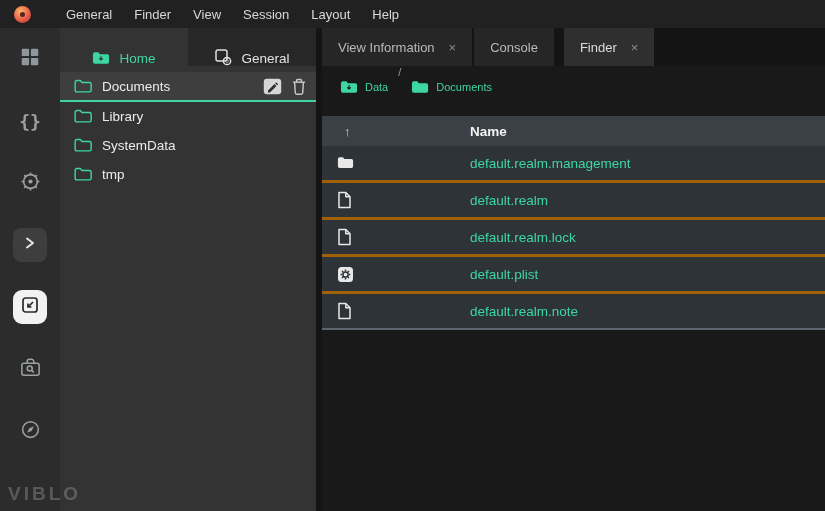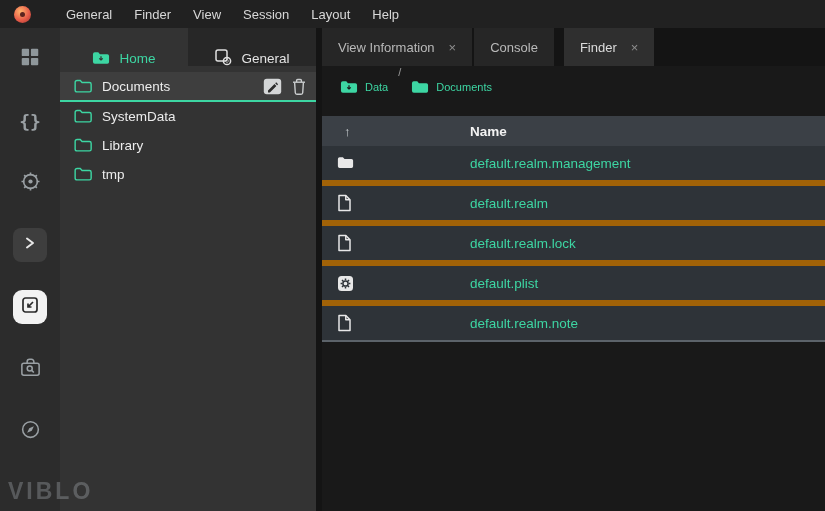--- a/index.html
+++ b/index.html
@@ -43,27 +43,27 @@
   .tab-close{color:#8e8e8e;font-size:13px;cursor:pointer;}
 
   .breadcrumb{height:42px;display:flex;gap:10px;padding-left:18px;color:var(--accent);font-size:11px;}
   .crumb{display:flex;align-items:center;gap:7px;cursor:pointer;}
   .crumb-sep{color:#9a9a9a;}
 
   .table{margin-top:8px;}
   .thead{display:flex;align-items:center;height:30px;background:#3b4046;}
   .sort-cell{width:148px;padding-left:22px;box-sizing:border-box;color:#ccd1d4;font-size:13px;cursor:pointer;}
   .name-col{font-weight:bold;font-size:13.5px;color:#f2f2f2;cursor:pointer;}
-  .trow{display:flex;align-items:center;height:34px;background:#2e3338;border-bottom:6px solid #a16207;cursor:pointer;}
+  .trow{display:flex;align-items:center;height:34px;background:#2e3338;border-bottom:3px solid #a16207;cursor:pointer;}
   .trow:last-child{border-bottom:2px solid #5c636a;}
   .icon-cell{width:148px;padding-left:15px;box-sizing:border-box;display:flex;align-items:center;}
   .icon-cell span{display:flex;}
   .fname{font-size:13.5px;color:var(--accent);}
 
-  .watermark{position:absolute;left:8px;bottom:6px;font-size:23px;letter-spacing:3px;font-weight:bold;color:rgba(200,210,215,.28);}
+  .watermark{position:absolute;left:8px;bottom:6px;font-size:19px;letter-spacing:3px;font-weight:bold;color:rgba(200,210,215,.28);}
 </style>
 </head>
 <body>
 
 <div class="app">
 
   <div class="menubar">
     <div class="logo"></div>
     <nav class="menus">
         <div class="menu-item">General</div>
@@ -180,29 +180,29 @@
                 </svg>
               </span>
             </span>
           </div>
           <div class="tree-item">
             <span class="ticon">
               <svg width="18" height="15" viewBox="0 0 19 15">
                 <path d="M1.2 3.2 a2 2 0 0 1 2-2 h3.4 l1.9 2 h7.8 a1.8 1.8 0 0 1 1.8 1.8 v6.4 a1.8 1.8 0 0 1 -1.8 1.8 H3.2 a2 2 0 0 1 -2-2 z" fill="none" stroke="#3dd6a3" stroke-width="1.5"></path>
               </svg>
             </span>
-            <span class="tlabel">SystemData</span>
+            <span class="tlabel">Library</span>
           </div>
           <div class="tree-item">
             <span class="ticon">
               <svg width="18" height="15" viewBox="0 0 19 15">
                 <path d="M1.2 3.2 a2 2 0 0 1 2-2 h3.4 l1.9 2 h7.8 a1.8 1.8 0 0 1 1.8 1.8 v6.4 a1.8 1.8 0 0 1 -1.8 1.8 H3.2 a2 2 0 0 1 -2-2 z" fill="none" stroke="#3dd6a3" stroke-width="1.5"></path>
               </svg>
             </span>
-            <span class="tlabel">Library</span>
+            <span class="tlabel">SystemData</span>
           </div>
           <div class="tree-item">
             <span class="ticon">
               <svg width="18" height="15" viewBox="0 0 19 15">
                 <path d="M1.2 3.2 a2 2 0 0 1 2-2 h3.4 l1.9 2 h7.8 a1.8 1.8 0 0 1 1.8 1.8 v6.4 a1.8 1.8 0 0 1 -1.8 1.8 H3.2 a2 2 0 0 1 -2-2 z" fill="none" stroke="#3dd6a3" stroke-width="1.5"></path>
               </svg>
             </span>
             <span class="tlabel">tmp</span>
           </div>
         </div>

